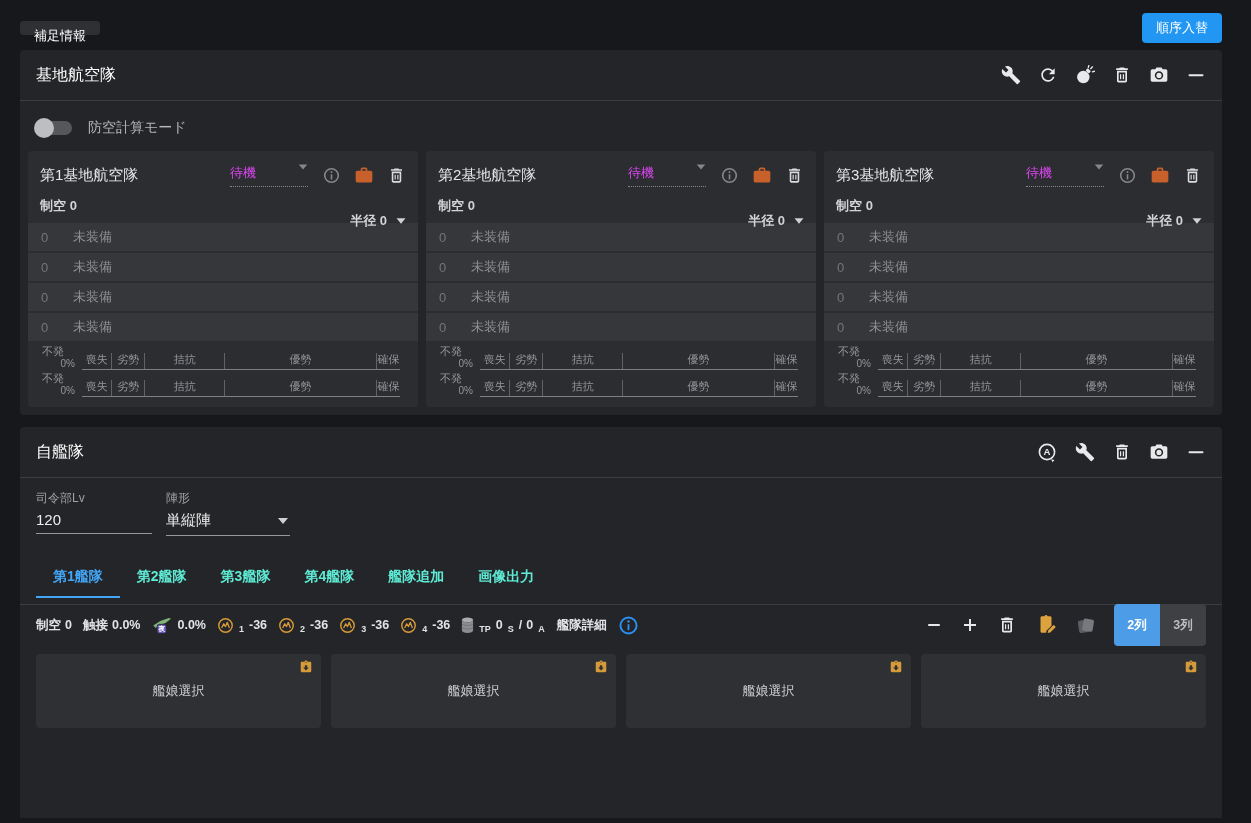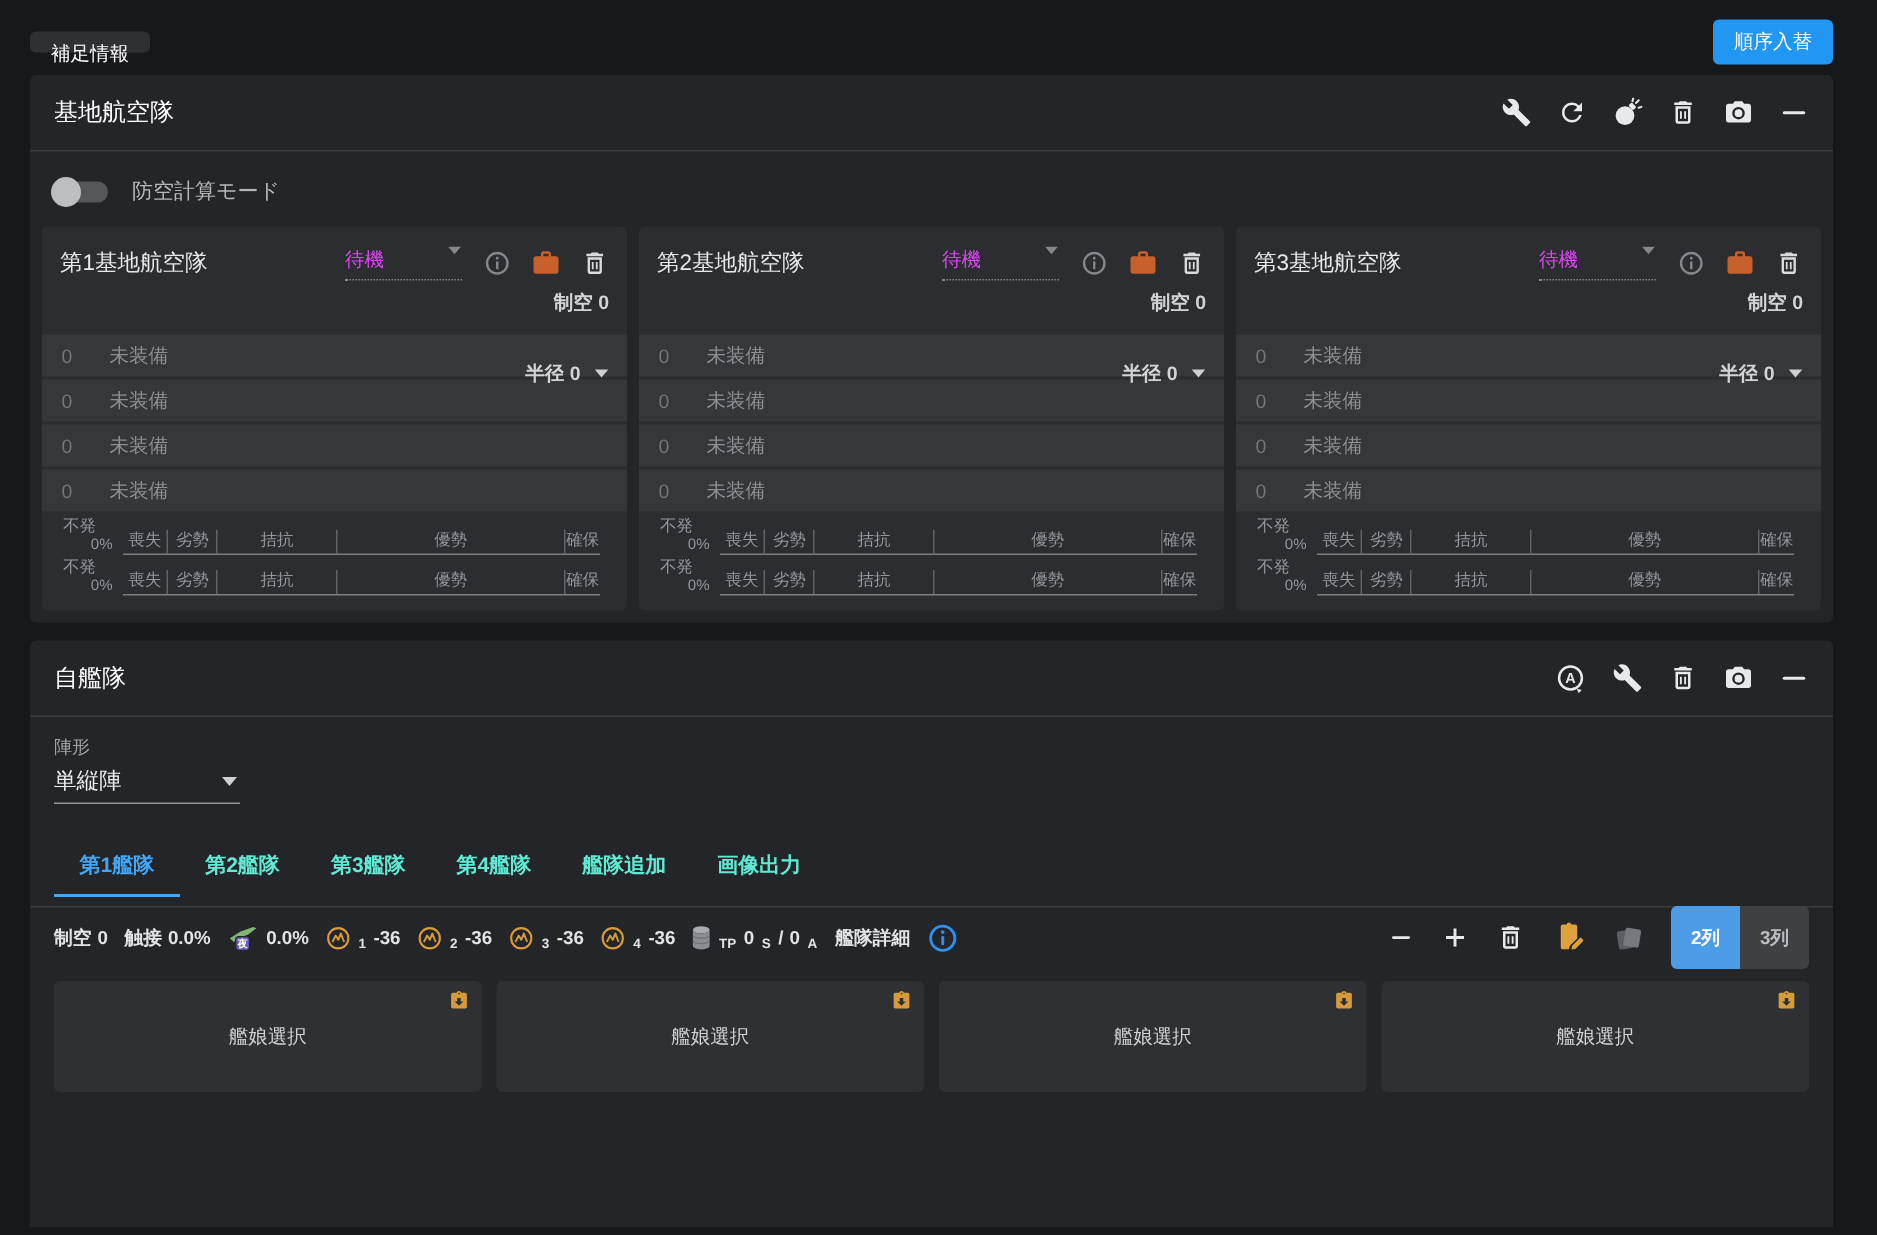--- a/index.html
+++ b/index.html
@@ -35,21 +35,21 @@
   .corps-row{display:flex;gap:8px;padding:0 8px 8px;}
   .corps{flex:1;background:#2b2d31;border-radius:4px;padding:6px 12px 10px;}
   .corps-head{display:flex;align-items:center;height:36px;}
   .corps-title{font-size:15px;color:#e6e7e9;}
   .mode-select{margin-left:auto;width:78px;display:flex;justify-content:space-between;align-items:flex-start;
     border-bottom:1px dotted #85878b;padding-bottom:4px;color:#d946ef;font-size:13px;cursor:pointer;}
   .mode-select .tri{border-top-color:#85878b;transform:scale(.85);}
   .corps-head-icons{display:flex;align-items:center;gap:13px;margin-left:14px;}
   .corps-head-icons > span{cursor:pointer;display:flex;}
 
-  .corps-sub{display:flex;justify-content:space-between;align-items:flex-end;height:26px;font-weight:bold;color:#d2d3d5;font-size:13px;flex-direction:column;}
+  .corps-sub{display:flex;justify-content:space-between;align-items:center;height:26px;font-weight:bold;color:#d2d3d5;font-size:13px;}
   .radius-group{display:flex;align-items:center;gap:9px;cursor:pointer;margin-top:29px;}
   .radius-group .tri{border-top-color:#cfd0d2;transform:scale(.9);}
 
   .slot-list{margin:4px -12px 0;}
   .slot{height:28px;display:flex;align-items:center;background:#35373a;border-bottom:2px solid #2b2d31;cursor:pointer;}
   .slot-num{width:45px;padding-left:13px;color:#74767a;font-size:13px;box-sizing:border-box;}
   .slot-name{color:#8d8f93;font-size:13px;}
 
   .airstate{display:flex;align-items:flex-end;height:27px;padding:0 6px 0 2px;color:#94969a;font-size:11px;}
   .as-fail{width:36px;line-height:1.15;padding-bottom:1px;}
@@ -415,20 +415,24 @@
       <span>
           <svg class="icon20" viewBox="0 0 24 24">
             <rect x="3" y="11" width="18" height="2.4" rx="1.2"></rect>
           </svg>
         </span>
     </span>
   </div>
 
   <div class="form-row">
     <div class="field">
+      <span class="flabel">司令部Lv</span>
+      <input class="hq-input" value="120" style="">
+    </div>
+    <div class="field">
       <span class="flabel">陣形</span>
       <div class="fval w-form">
           <span>単縦陣</span>
           <span class="tri"></span>
         </div>
     </div>
   </div>
 
   <div class="tabs">
     <div class="tab active">第1艦隊</div>

